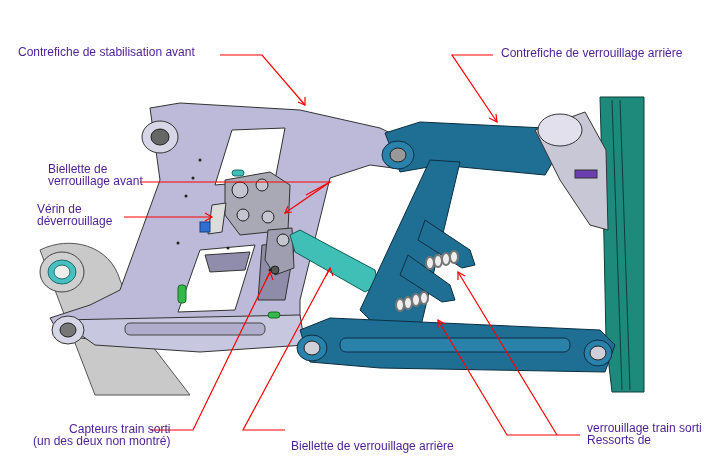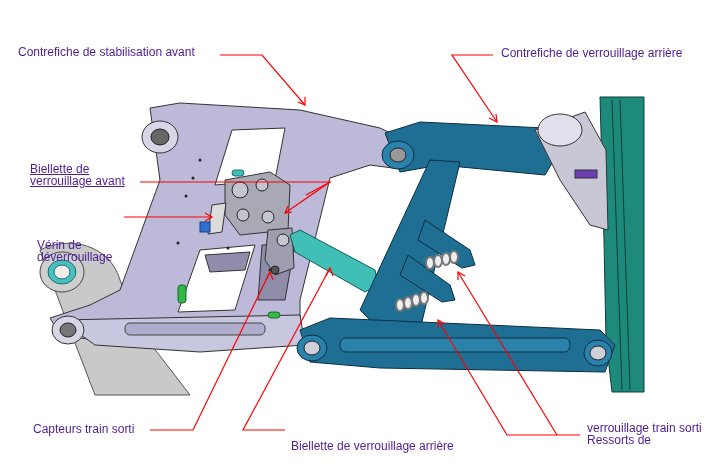--- a/index.html
+++ b/index.html
@@ -140,32 +140,33 @@
 </svg>
 
 <div class="label" style="left:18px; top:46px;">
   <span>Contrefiche de stabilisation avant</span>
 </div>
 
 <div class="label" style="left:501px; top:47px;">
   <span>Contrefiche de verrouillage arrière</span>
 </div>
 
-<div class="label" style="left:30px; top:163px;text-decoration:underline;">
+<div class="label" style="left:48px; top:163px;">
   <span>Biellette de</span>
   <span>verrouillage avant</span>
 </div>
 
-<div class="label" style="left:37px; top:203px;margin-top:36px;">
+<div class="label" style="left:37px; top:203px;">
   <span>Vérin de</span>
   <span>déverrouillage</span>
 </div>
 
 <div class="label" style="left:33px; top:423px;text-align:right;">
   <span>Capteurs train sorti</span>
+  <span>(un des deux non montré)</span>
 </div>
 
 <div class="label" style="left:291px; top:440px;">
   <span>Biellette de verrouillage arrière</span>
 </div>
 
 <div class="label" style="left:587px; top:422px;">
   <span>verrouillage train sorti</span>
   <span>Ressorts de</span>
 </div>

